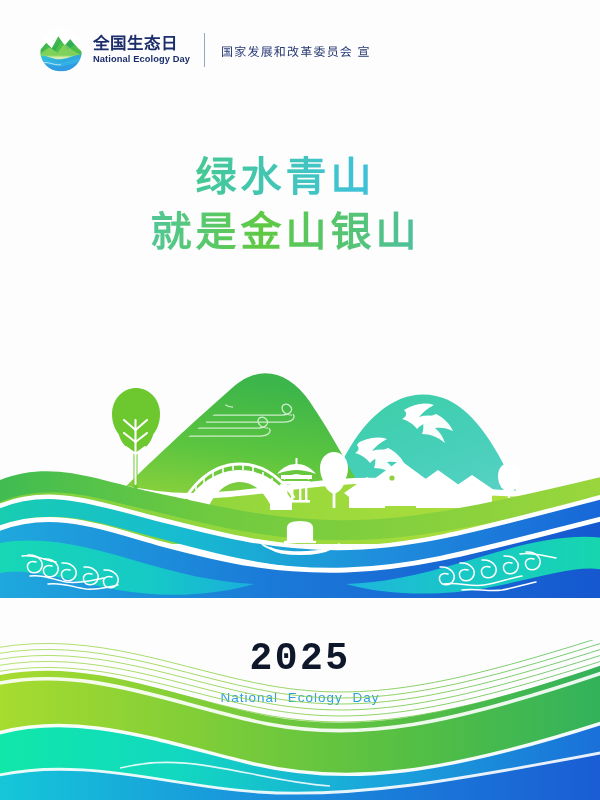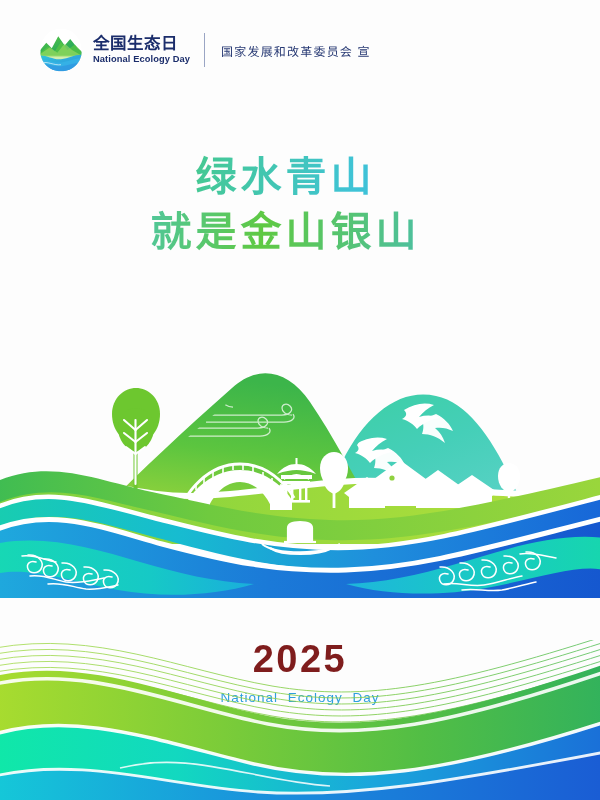--- a/index.html
+++ b/index.html
@@ -80,23 +80,23 @@
     width:600px; height:240px;
   }
 
   
   #year-block {
     position:absolute; left:0; top:640px;
     width:600px; text-align:center;
   }
   #year {
     font-size:38px; font-weight:bold;
-    color:#7f1d1d; letter-spacing:2.5px;
+    color:#0f172a; letter-spacing:2.5px;
     line-height:1.0;
-    font-family:Liberation Sans, sans-serif;
+    font-family:Liberation Mono, monospace;
   }
   #year-en {
     margin-top:12px;
     font-size:13.5px; color:#2f9fdd;
     letter-spacing:1px; word-spacing:5px;
   }
 
   
   #bottom-waves {
     position:absolute; left:0; bottom:0;

